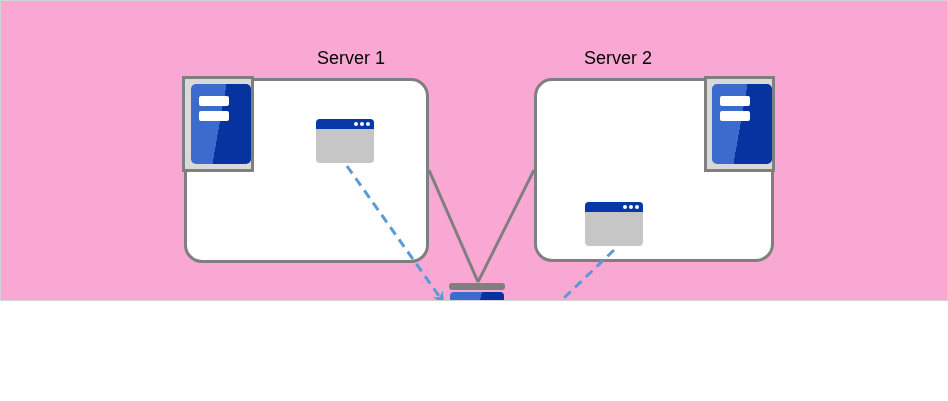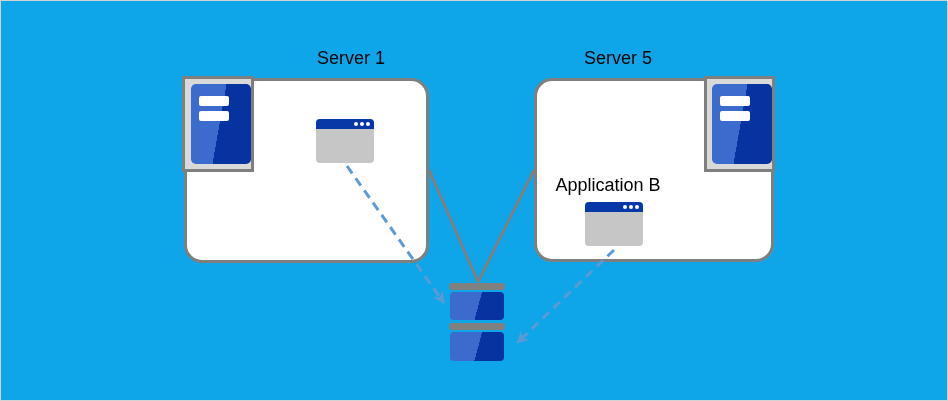--- a/index.html
+++ b/index.html
@@ -1,22 +1,22 @@
 <!DOCTYPE html>
 <html style="--canvas_border: #d3d3d3; --box_border: #7f7f7f; --icon_frame_fill: #d9d9d9; --blue_light: #3a6bcd; --blue_dark: #0733a1; --titlebar_blue: #0838a8; --app_body: #c6c6c6; --disk_cap_gray: #808080; --arrow_blue: #5b9bd5; --text: #000000;"><head>
 <meta charset="utf-8">
 <style>
   * { box-sizing: border-box; margin: 0; padding: 0; }
   body { background: #ffffff; font-family: "Liberation Sans", sans-serif; }
 
   .canvas {
     position: relative;
     width: 948px;
-    height: 401px;
-    background: #0ea5e9;
+    height: 301px;
+    background: #f9a8d4;
     border: 1px solid var(--canvas_border, #d3d3d3);
     overflow: hidden;
   }
 
   .label {
     position: absolute;
     transform: translateX(-50%);
     font-size: 18px;
     line-height: 20px;
     color: var(--text, #000000);
@@ -132,29 +132,28 @@
   <div class="app-icon" style="left:315px; top:118px;">
     <div class="app-titlebar">
       <div class="app-dots">
         <span class="dot"></span>
         <span class="dot"></span>
         <span class="dot"></span>
       </div>
     </div>
   </div>
 
-  <div class="label" style="left:617px; top:47px;">Server 5</div>
+  <div class="label" style="left:617px; top:47px;">Server 2</div>
   <div class="server-box" style="left:533px; top:77px; width:240px; height:184px;"></div>
   <div class="server-icon-frame" style="left:703px; top:75px; width:71px; height:96px;">
     <div class="server-tower" style="left:5px; top:5px; width:60px; height:80px;">
       <div class="server-slot slot1"></div>
       <div class="server-slot slot2"></div>
     </div>
   </div>
-  <div class="label" style="left:607px; top:174px;">Application B</div>
   <div class="app-icon" style="left:584px; top:201px;">
     <div class="app-titlebar">
       <div class="app-dots">
         <span class="dot"></span>
         <span class="dot"></span>
         <span class="dot"></span>
       </div>
     </div>
   </div>
 

